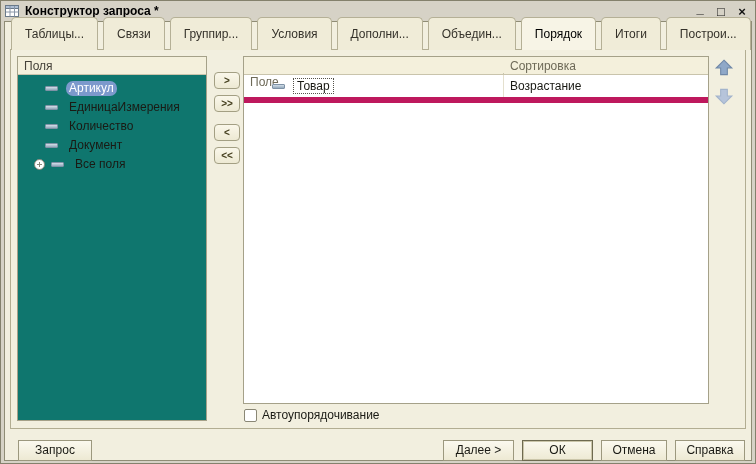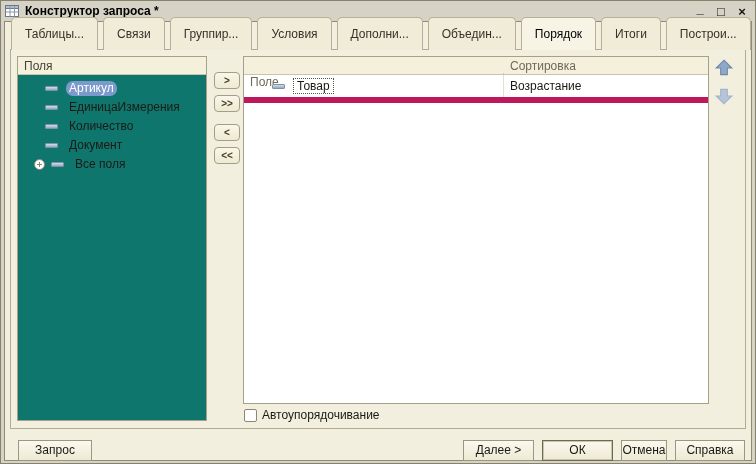--- a/index.html
+++ b/index.html
@@ -109,21 +109,21 @@
     display:flex; align-items:center;
   }
   .btn {
     height:21px; background:linear-gradient(#FBF9EF,#EDE9D3);
     border:1px solid #9C987E; border-radius:0; text-align:center;
     font-size:12px; color:#1a1a14; line-height:19px; cursor:default;
   }
   .btn-query { width:74px; }
   .right-group { margin-left:auto; display:flex; gap:8px; }
   .btn-back, .btn-next, .btn-ok { width:71px; }
-  .btn-cancel { width:46px; }
+  .btn-cancel { width:66px; }
   .btn-help { width:70px; }
   .btn-ok { border-color:#6E6A50; box-shadow: inset 0 0 0 1px #CBC6AA; font-weight:normal; }
 </style>
 </head>
 <body>
 
 <div class="window">
 
   <div class="titlebar">
     <svg width="15" height="14" viewBox="0 0 15 14">

